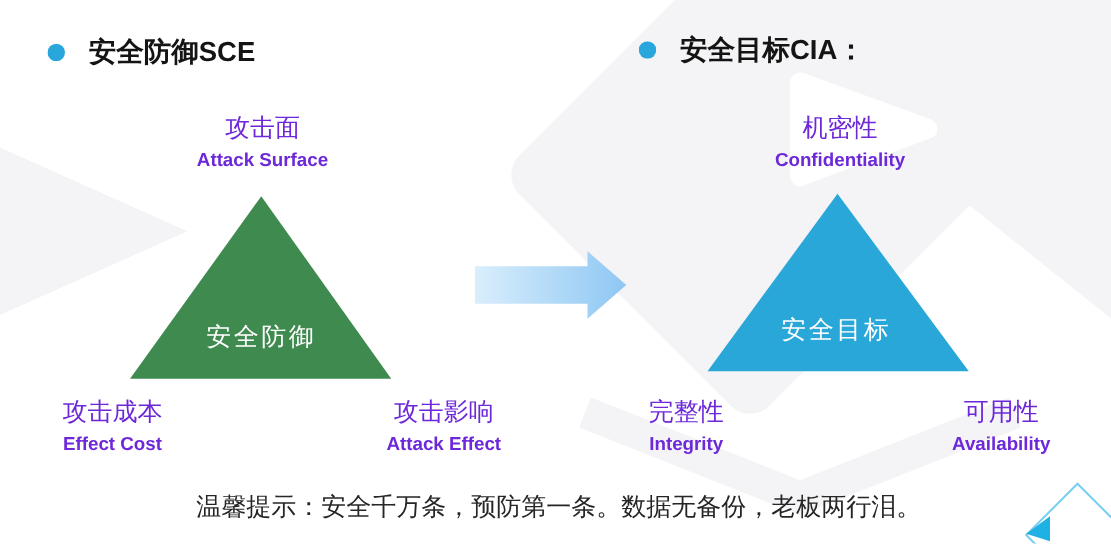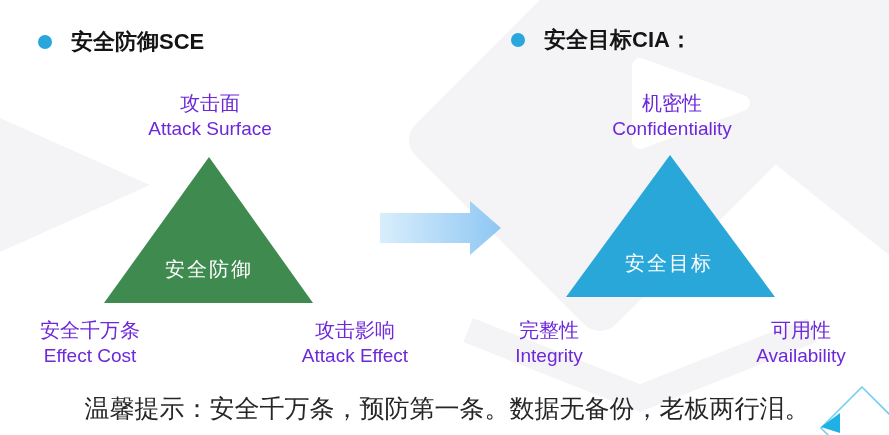--- a/index.html
+++ b/index.html
@@ -11,24 +11,24 @@
   .header{
     position:absolute;display:flex;align-items:center;gap:19px;
     font-size:22px;font-weight:bold;color:#141414;white-space:nowrap;
   }
   .header .bullet{width:14px;height:14px;flex:0 0 auto;}
   .vertex-label{
     position:absolute;transform:translateX(-50%);text-align:center;
     line-height:26px;white-space:nowrap;color:#6d28d9;
   }
   .vertex-label .zh{display:block;font-size:20px;}
-  .vertex-label .en{display:block;font-size:19px;}
+  .vertex-label .en{display:block;font-size:15px;font-weight:bold;}
   .tip{
     position:absolute;left:447px;top:392px;transform:translateX(-50%);
-    font-size:25px;color:#262626;white-space:nowrap;
+    font-size:20px;color:#262626;white-space:nowrap;
   }
   svg text.tri-label{
     font-family:"Liberation Sans","DejaVu Sans",sans-serif;
     font-size:20px;letter-spacing:2px;fill:#ffffff;
   }
 </style>
 </head>
 <body>
 
 <div class="slide">
@@ -75,21 +75,21 @@
       <circle cx="7" cy="7" r="7" fill="#29a7dc"></circle>
     </svg>
     <span>安全目标CIA：</span>
   </div>
 
   <div class="vertex-label" style="left:210px;top:90px;">
     <span class="zh">攻击面</span>
     <span class="en">Attack Surface</span>
   </div>
   <div class="vertex-label" style="left:90px;top:317px;">
-    <span class="zh">安全千万条</span>
+    <span class="zh">攻击成本</span>
     <span class="en">Effect Cost</span>
   </div>
   <div class="vertex-label" style="left:355px;top:317px;">
     <span class="zh">攻击影响</span>
     <span class="en">Attack Effect</span>
   </div>
 
   <div class="vertex-label" style="left:672px;top:90px;">
     <span class="zh">机密性</span>
     <span class="en">Confidentiality</span>

